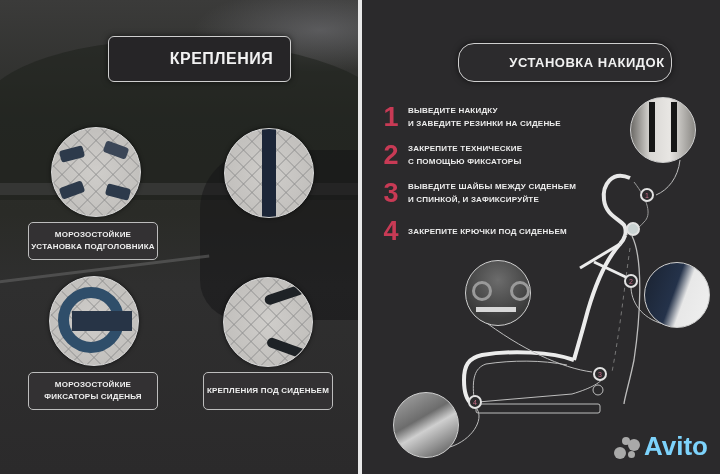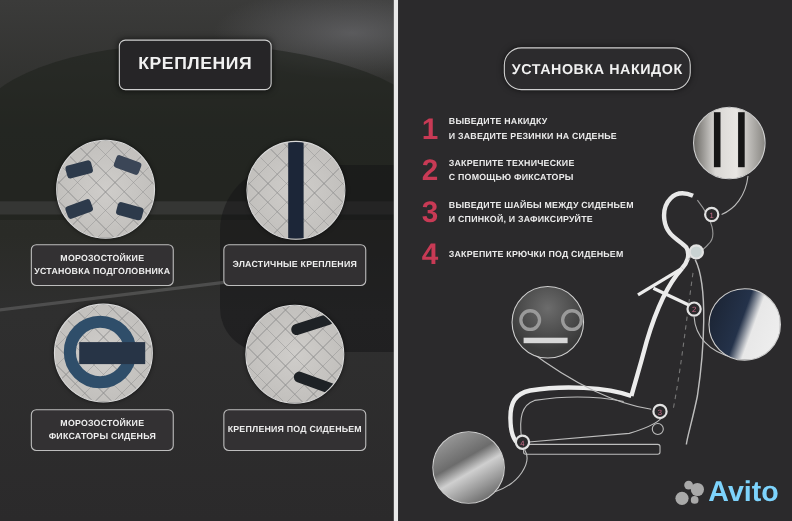--- a/index.html
+++ b/index.html
@@ -10,21 +10,21 @@
       radial-gradient(ellipse 180px 60px at 320px 30px, rgba(120,120,125,0.55), transparent 70%),
       linear-gradient(180deg, #3b3b3a 0%, #2c2d2a 25%, #2a2b27 45%, #2f2f2f 60%, #2b2a2b 100%);
   }
   #divider { position:absolute; left:358px; top:0; width:4px; height:474px; background:#e9e9e9; }
   #right { left:362px; width:358px; background:#2b2a2c; }
   .hill { position:absolute; left:-20px; top:40px; width:420px; height:160px; border-radius:50% 60% 0 0; background:rgba(30,33,28,0.55); }
   .car { position:absolute; left:200px; top:150px; width:200px; height:170px; border-radius:60px 20px 20px 40px; background:rgba(22,22,24,0.55); }
   .rail { position:absolute; left:0; top:183px; width:358px; height:12px; background:rgba(70,70,70,0.55); }
   .roadline { position:absolute; left:-10px; top:268px; width:220px; height:3px; background:rgba(110,110,110,0.5); transform:rotate(-7deg); }
 
-  .title-box { position:absolute; border:1.5px solid #cfcfcf; border-radius:6px; background:#262527; color:#f1f1f1; display:flex; align-items:center; justify-content:center; font-weight:bold; letter-spacing:0.5px; box-shadow:0 0 6px rgba(0,0,0,0.6); }
+  .title-box { position:absolute; border:1.5px solid #cfcfcf; border-radius:6px; background:#262527; color:#f1f1f1; display:flex; align-items:center; justify-content:center; font-weight:bold; letter-spacing:0.5px; box-shadow:0 0 6px rgba(0,0,0,0.6);padding-left:44px; }
   #left-title { left:108px; top:36px; width:137px; height:44px; font-size:16px; }
   #right-title { left:96px; top:43px; width:168px; height:37px; font-size:13px; background:#2c2b2d;border-radius:16px; }
 
   .circle { position:absolute; border-radius:50%; border:1.5px solid #d9d9d9; overflow:hidden; box-shadow:0 0 4px rgba(0,0,0,0.6);
     background:
       repeating-linear-gradient(45deg, rgba(140,140,140,0.45) 0 1px, transparent 1px 12px),
       repeating-linear-gradient(-45deg, rgba(140,140,140,0.45) 0 1px, transparent 1px 12px),
       radial-gradient(circle, #cfcdca 0%, #bdbbb8 100%);
   }
   .buckle { position:absolute; width:24px; height:12px; background:#2d3a4b; border-radius:3px; }
@@ -63,23 +63,20 @@
     <div class="buckle" style="left:8px;top:56px;transform:rotate(-20deg);"></div>
     <div class="buckle" style="left:54px;top:58px;transform:rotate(15deg);"></div>
   </div>
   <div class="label-box" style="left:28px;top:222px;width:128px;height:36px;">
     <span>МОРОЗОСТОЙКИЕ</span>
     <span>УСТАНОВКА ПОДГОЛОВНИКА</span>
   </div>
 
   <div class="circle" style="left:224px;top:128px;width:88px;height:88px;">
     <div class="strap-v"></div>
-  </div>
-  <div class="label-box" style="left:203px;top:222px;width:128px;height:36px;">
-    <span>ЭЛАСТИЧНЫЕ КРЕПЛЕНИЯ</span>
   </div>
 
   <div class="circle" style="left:49px;top:276px;width:88px;height:88px;">
     <div class="ring"></div>
     <div class="ring-strap"></div>
   </div>
   <div class="label-box" style="left:28px;top:372px;width:128px;height:36px;">
     <span>МОРОЗОСТОЙКИЕ</span>
     <span>ФИКСАТОРЫ СИДЕНЬЯ</span>
   </div>

